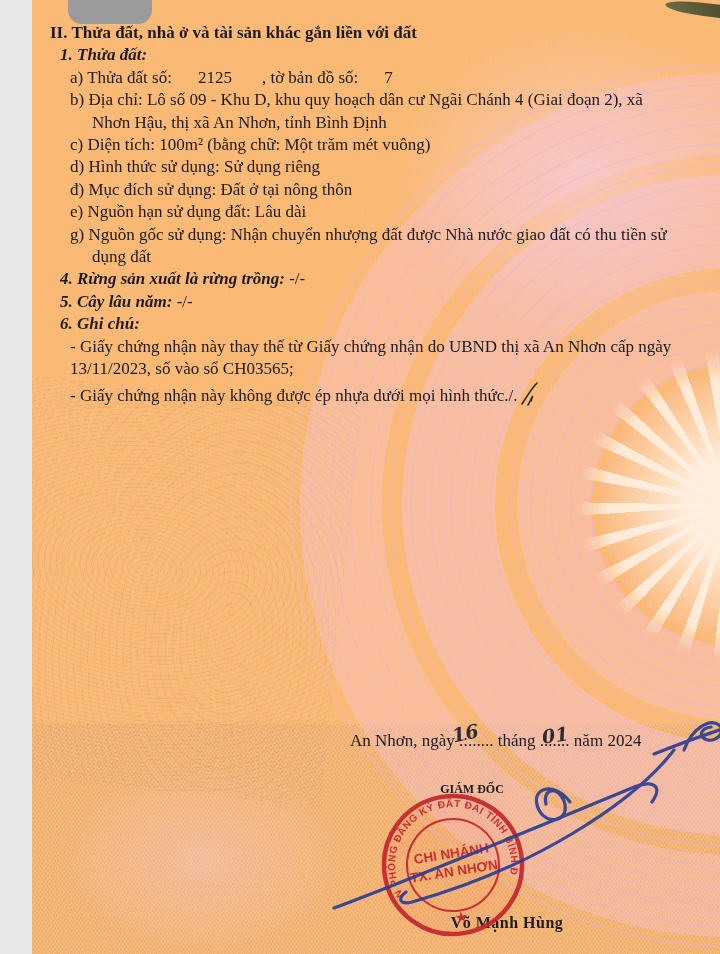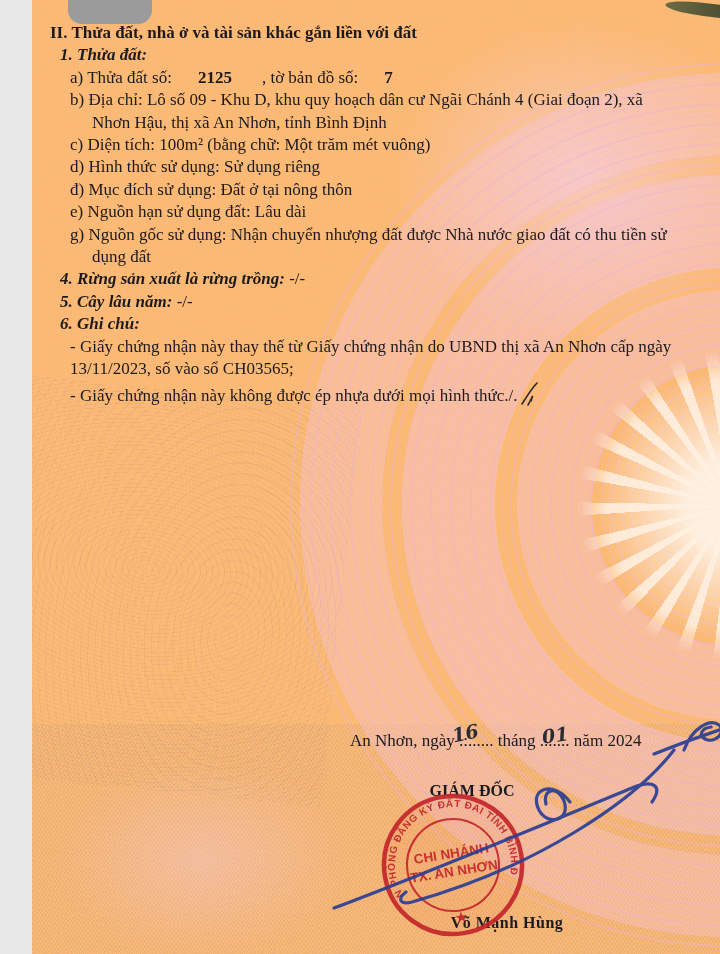--- a/index.html
+++ b/index.html
@@ -52,35 +52,35 @@
     background:linear-gradient(90deg,#6b6b44,#3c3c28); transform:rotate(7deg); border-radius:45%/55%; }
 
   
   .doc-text{ position:absolute; left:18px; top:22px; right:24px; z-index:5;
     font-size:17px; line-height:22.4px; }
   .b{font-weight:bold;}
   .bi{font-weight:bold; font-style:italic;}
   .ind1{margin-left:10px;}
   .ind2{margin-left:20px;}
   .cont{margin-left:42px;}
-  .val{font-weight:bold;}
+  .val{font-weight:normal;}
   .sp1{display:inline-block; width:26px;}
   .sp2{display:inline-block; width:30px;}
   .penmark{display:inline-block; vertical-align:-6px; margin-left:2px;}
 
   
   .date-line{ position:absolute; left:318px; top:731px; z-index:5; white-space:nowrap; font-size:17px; }
   .hand{ position:absolute; font-family:"DejaVu Serif", serif; font-style:italic; font-weight:bold;
     color:#2c2c34; font-size:19px; z-index:6; }
   .hand-day{ left:102px; top:-9px; transform:rotate(-12deg); }
   .hand-month{ left:192px; top:-7px; transform:rotate(-8deg); }
   .office-line{ position:absolute; left:180px; right:22px; top:756px; z-index:5;
     text-align:center; font-weight:bold; font-size:17px; white-space:nowrap; }
   .director-line{ position:absolute; left:200px; right:40px; top:782px; z-index:5;
-    text-align:center; font-weight:bold; font-size:16px; }
+    text-align:center; font-weight:bold; font-size:12px; }
   .signer-line{ position:absolute; left:260px; right:30px; top:914px; z-index:5;
     text-align:center; font-weight:bold; font-size:16px; letter-spacing:.5px; }
 
   .stamp{ position:absolute; left:346px; top:790px; width:150px; height:150px; z-index:7;
     transform:rotate(-9deg); opacity:.92; }
   .signature{ position:absolute; left:270px; top:710px; width:450px; height:220px; z-index:8; }
 </style>
 </head>
 <body>
 

